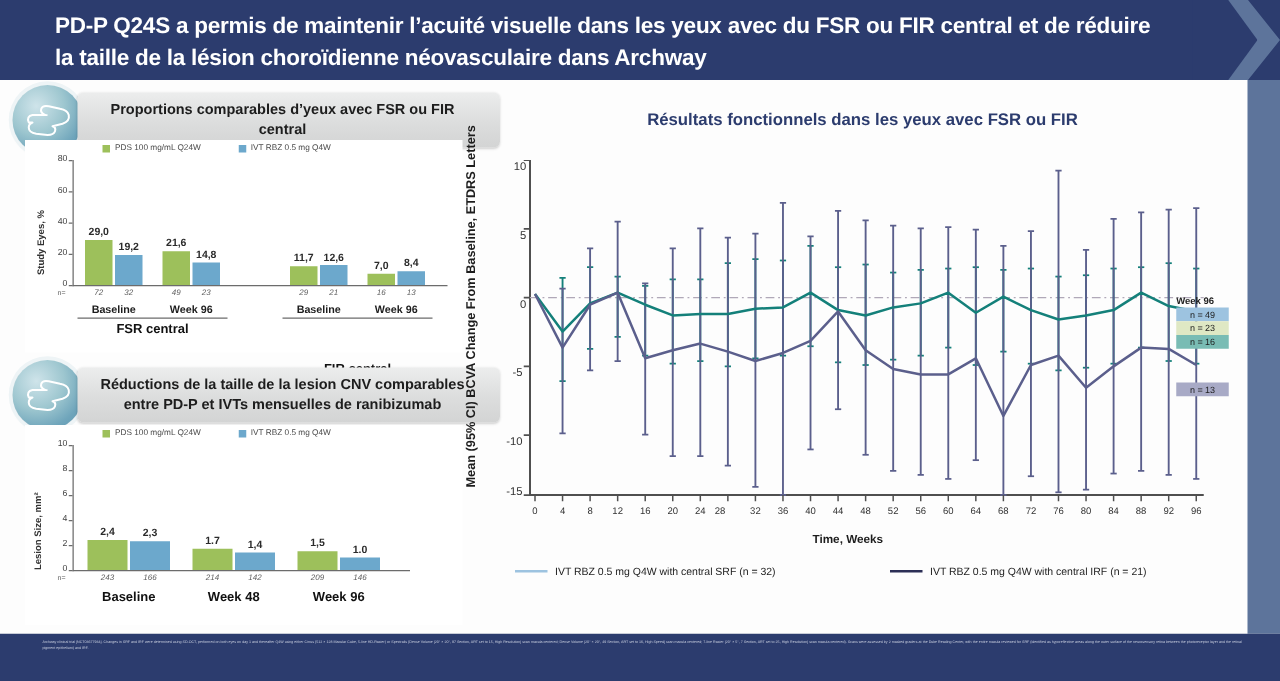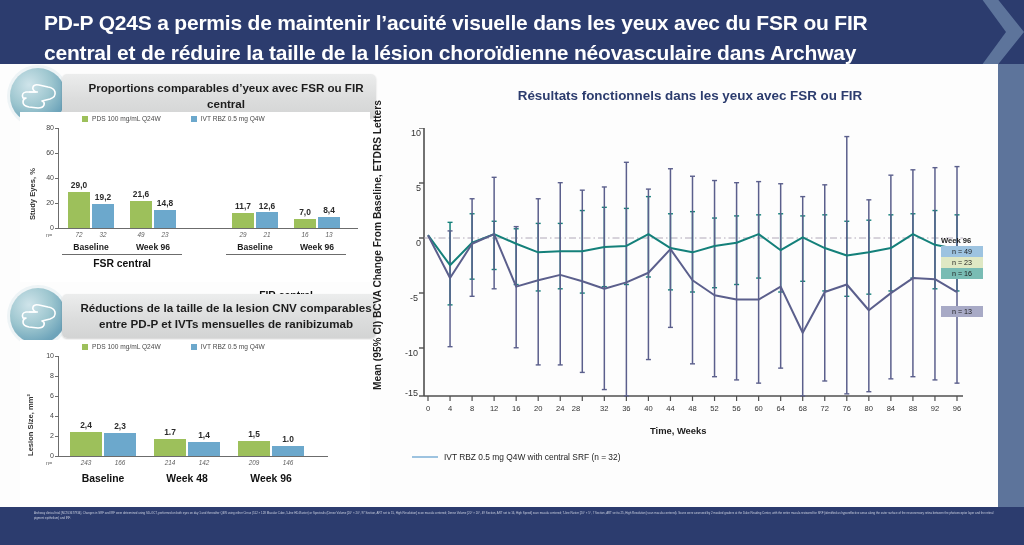--- a/index.html
+++ b/index.html
@@ -21,38 +21,38 @@
     background:#5d749b;
     clip-path:polygon(0 0,60% 0,100% 50%,60% 100%,0 100%,40% 50%);
   }
   #header-chevron-inner{
     position:absolute;right:18px;top:0;width:52px;height:64px;
     background:#2c3c6e;
     clip-path:polygon(0 0,55% 0,100% 50%,55% 100%,0 100%);
   }
   #header-title{
     position:absolute;left:44px;top:8px;width:880px;
-    color:#ffffff;font-weight:bold;font-size:21px;line-height:1.42;
+    color:#ffffff;font-weight:bold;font-size:18px;line-height:1.42;
     letter-spacing:-0.2px;
   }
 
   
   .callout{position:absolute;}
   .callout-badge{
     position:absolute;left:0;top:0;width:56px;height:56px;border-radius:50%;
     background:radial-gradient(circle at 34% 30%, #cfe4ea 0%, #9dc6cf 42%, #6fa5bb 72%, #5d94b0 100%);
     box-shadow:0 0 0 3px #eef4f6, 0 1px 3px rgba(0,0,0,.28);
   }
   .callout-badge svg{position:absolute;left:9px;top:13px;}
   .callout-bar{
     position:absolute;left:52px;top:6px;
     background:linear-gradient(180deg,#eceded 0%,#dcdddd 55%,#d3d4d4 100%);
     border-radius:5px;
     box-shadow:0 1px 2px rgba(0,0,0,.18);
-    padding:6px 0 7px 14px;
+    padding:6px 24px 7px 14px;
   }
   .callout-text{
     font-size:11.6px;font-weight:bold;color:#1d1d1d;text-align:center;line-height:1.34;
   }
 
   
   .mini-legend{position:absolute;display:flex;gap:30px;font-size:6.6px;color:#4a4a4a;}
   .mini-legend .item{display:flex;align-items:center;gap:4px;}
   .sw{width:6px;height:6px;display:inline-block;}
 
@@ -505,19 +505,23 @@
   <div class="nbox" style="left:941px;top:246px;background:#9dc3e0;">n = 49</div>
   <div class="nbox" style="left:941px;top:257px;background:#dfe8c4;">n = 23</div>
   <div class="nbox" style="left:941px;top:268px;background:#79bcb4;">n = 16</div>
   <div class="nbox" style="left:941px;top:306px;background:#a8aac6;">n = 13</div>
 
   <div id="rlegend">
     <div class="le">
       <span class="ln" style="background:#9dc3e0"></span>
       <span>IVT RBZ 0.5 mg Q4W with central SRF (n = 32)</span>
     </div>
+    <div class="le">
+      <span class="ln" style="background:#2c2f56"></span>
+      <span>IVT RBZ 0.5 mg Q4W with central IRF (n = 21)</span>
+    </div>
   </div>
 
   <div id="footer">
     <div id="footnote">Archway clinical trial [NCT03677934]. Changes in SRF and IRF were determined using SD-OCT, performed on both eyes on day 1 and thereafter Q4W using either Cirrus (512 × 128 Macular Cube, 5-line HD-Raster) or Spectralis (Dense Volume [20° × 20°, 97 Section, ART set to 15, High Resolution] scan macula centered; Dense Volume [20° × 20°, 49 Section, ART set to 16, High Speed] scan macula centered; 7-line Raster [20° × 5°, 7 Section, ART set to 25, High Resolution] scan macula centered). Scans were assessed by 2 masked graders at the Duke Reading Center, with the entire macula reviewed for SRF (identified as hyporeflective areas along the outer surface of the neurosensory retina between the photoreceptor layer and the retinal pigment epithelium) and IRF.</div>
   </div>
 
 </div>
 
 </body></html>

